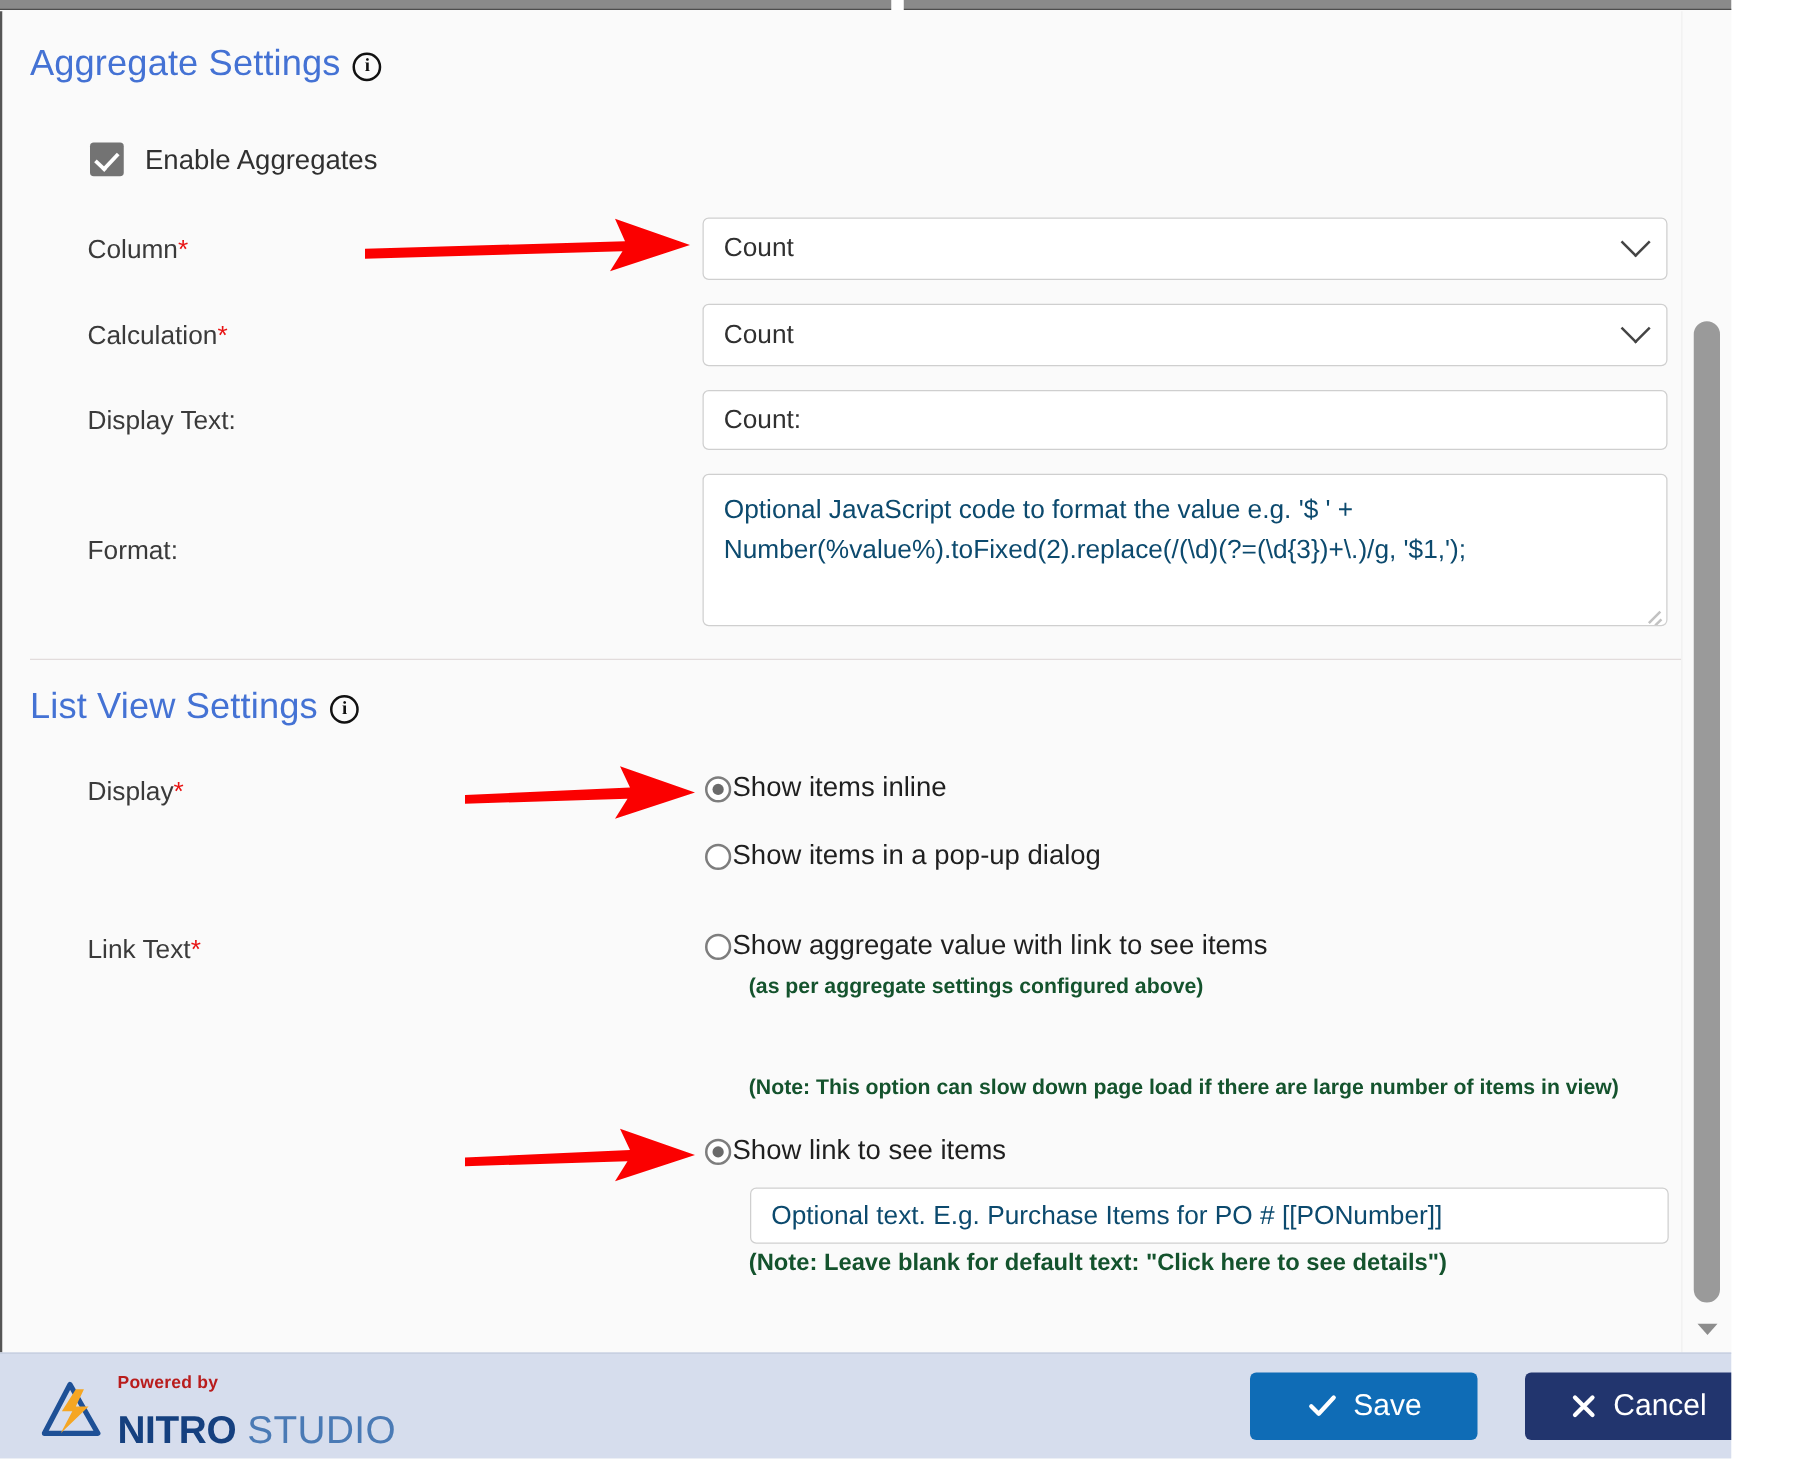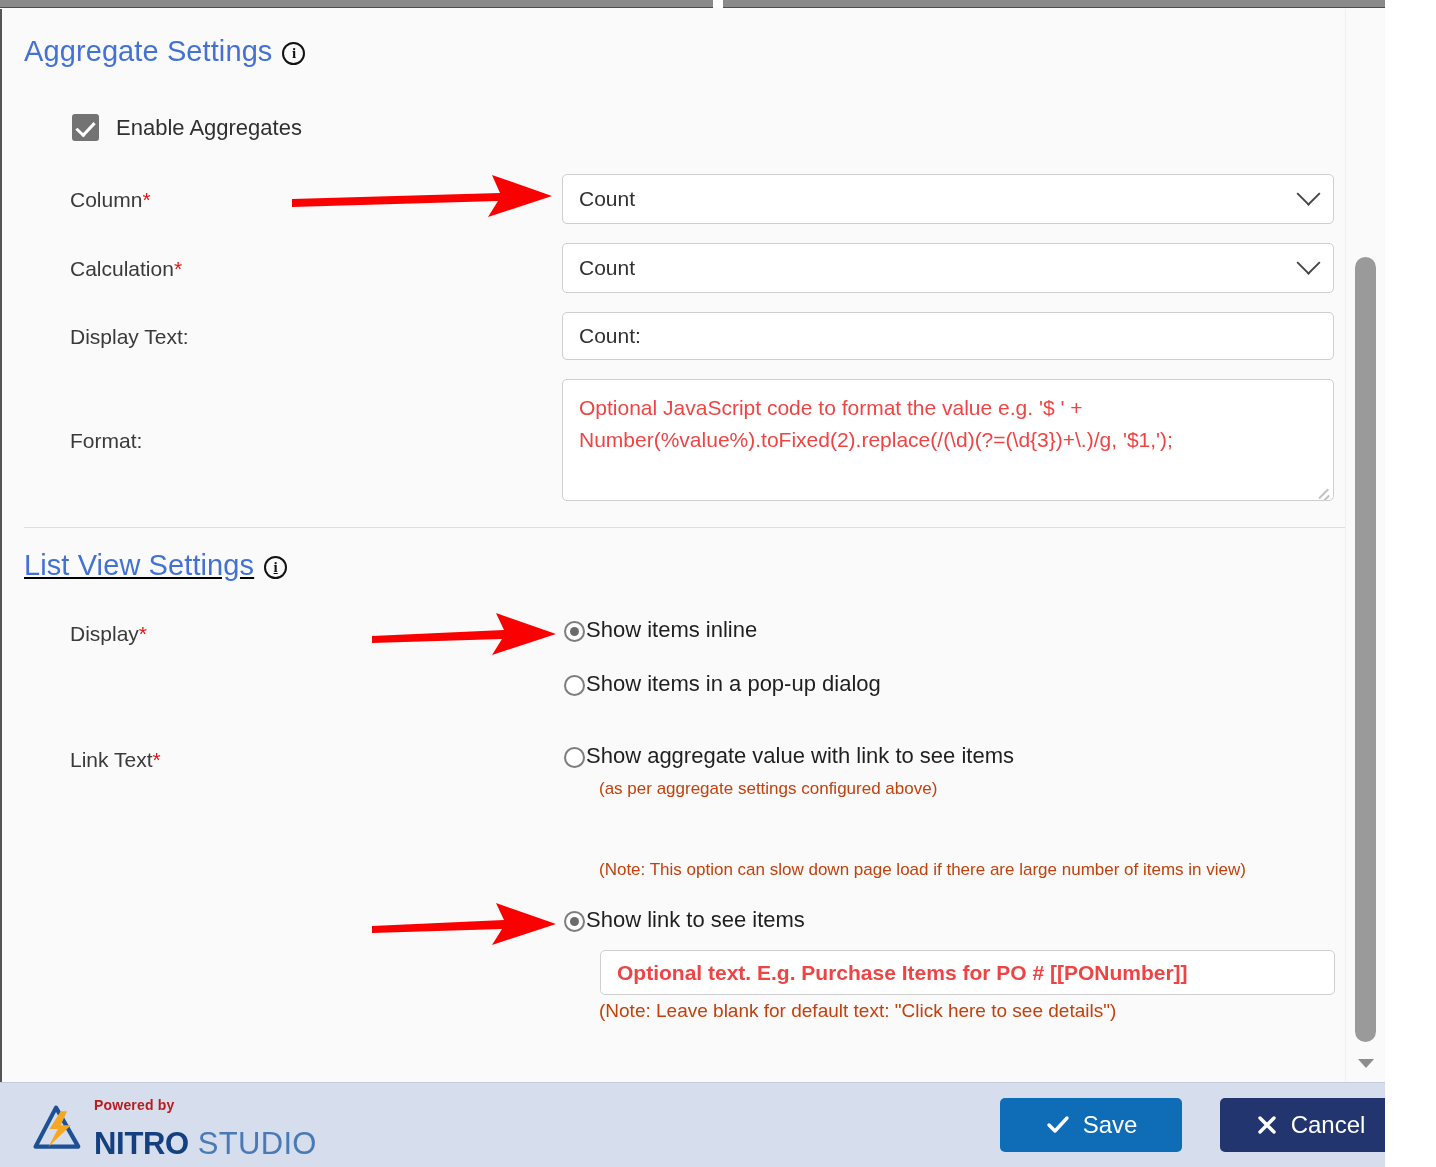--- a/index.html
+++ b/index.html
@@ -148,21 +148,21 @@
   .resize-grip::after {
     content: "";
     position: absolute;
     background: #c2c2c2;
     height: 1.5px;
     transform: rotate(-45deg);
   }
   .resize-grip::before { width: 13px; right: 0; bottom: 4px; }
   .resize-grip::after  { width: 7px;  right: 0; bottom: 0px; }
 
-  .ph { color: #ef4444; }
+  .ph { color: #0c4a6e; }
 
   
   .divider {
     position: absolute;
     left: 22px; top: 518px;
     width: 1350px; height: 1px;
     background: #e2dcdc;
   }
 
   
@@ -181,22 +181,23 @@
     position: absolute;
     left: 4px; top: 4px;
     width: 9px; height: 9px;
     border-radius: 50%;
     background: #6b6b6b;
   }
   .radio-label { font-size: 22px; color: #1f1f1f; white-space: nowrap; }
   .sub-note {
     position: absolute;
     font-size: 17px;
-    color: #c2410c;
+    color: #14532d;
     white-space: nowrap;
+    font-weight: bold;
   }
 
   
   .arrow { position: absolute; }
 
   
   .sbar {
     position: absolute;
     top: 9px; right: 0;
     width: 40px; height: 1073px;
@@ -307,21 +308,21 @@
     </div>
 
     <span class="flabel" style="left:68px; top:420px;">Format:</span>
     <div class="ctl textarea" style="left:560px; top:370px; width:772px; height:122px;">
       <span class="ph">Optional JavaScript code to format the value e.g. '$ ' + Number(%value%).toFixed(2).replace(/(\d)(?=(\d{3})+\.)/g, '$1,');</span>
       <span class="resize-grip"></span>
     </div>
 
     <div class="divider"></div>
 
-    <div class="section-head" style="left:22px; top:540px;text-decoration:underline;">
+    <div class="section-head" style="left:22px; top:540px;">
       <span class="section-title">List View Settings</span>
       <span class="info-icon">i</span>
     </div>
 
     <span class="flabel" style="left:68px; top:613px;"><span>Display</span><span class="req">*</span></span>
 
     <div class="radio-row" style="left:562px; top:608px;">
       <span class="radio checked"></span>
       <span class="radio-label">Show items inline</span>
     </div>
@@ -339,21 +340,21 @@
     </div>
     <span class="sub-note" style="left:597px; top:770px;">(as per aggregate settings configured above)</span>
 
     <span class="sub-note" style="left:597px; top:851px;">(Note: This option can slow down page load if there are large number of items in view)</span>
 
     <div class="radio-row" style="left:562px; top:898px;">
       <span class="radio checked"></span>
       <span class="radio-label">Show link to see items</span>
     </div>
 
-    <div class="ctl" style="left:598px; top:941px; width:735px; height:45px;font-weight:bold;">
+    <div class="ctl" style="left:598px; top:941px; width:735px; height:45px;">
       <span class="ph">Optional text. E.g. Purchase Items for PO # [[PONumber]]</span>
     </div>
     <span class="sub-note" style="left:597px; top:991px; font-size:19px;">(Note: Leave blank for default text: "Click here to see details")</span>
 
     <svg class="arrow" style="left:284px; top:160px;" width="274" height="52" viewBox="0 0 274 52">
       <path d="M6,30 L214,24 L206,6 L266,27 L202,48 L212,32 L6,38 Z" fill="#fb0000"></path>
     </svg>
 
     <svg class="arrow" style="left:366px; top:600px;" width="194" height="50" viewBox="0 0 194 50">
       <path d="M4,27 L136,21 L128,4 L188,25 L124,46 L134,30 L4,34 Z" fill="#fb0000"></path>

